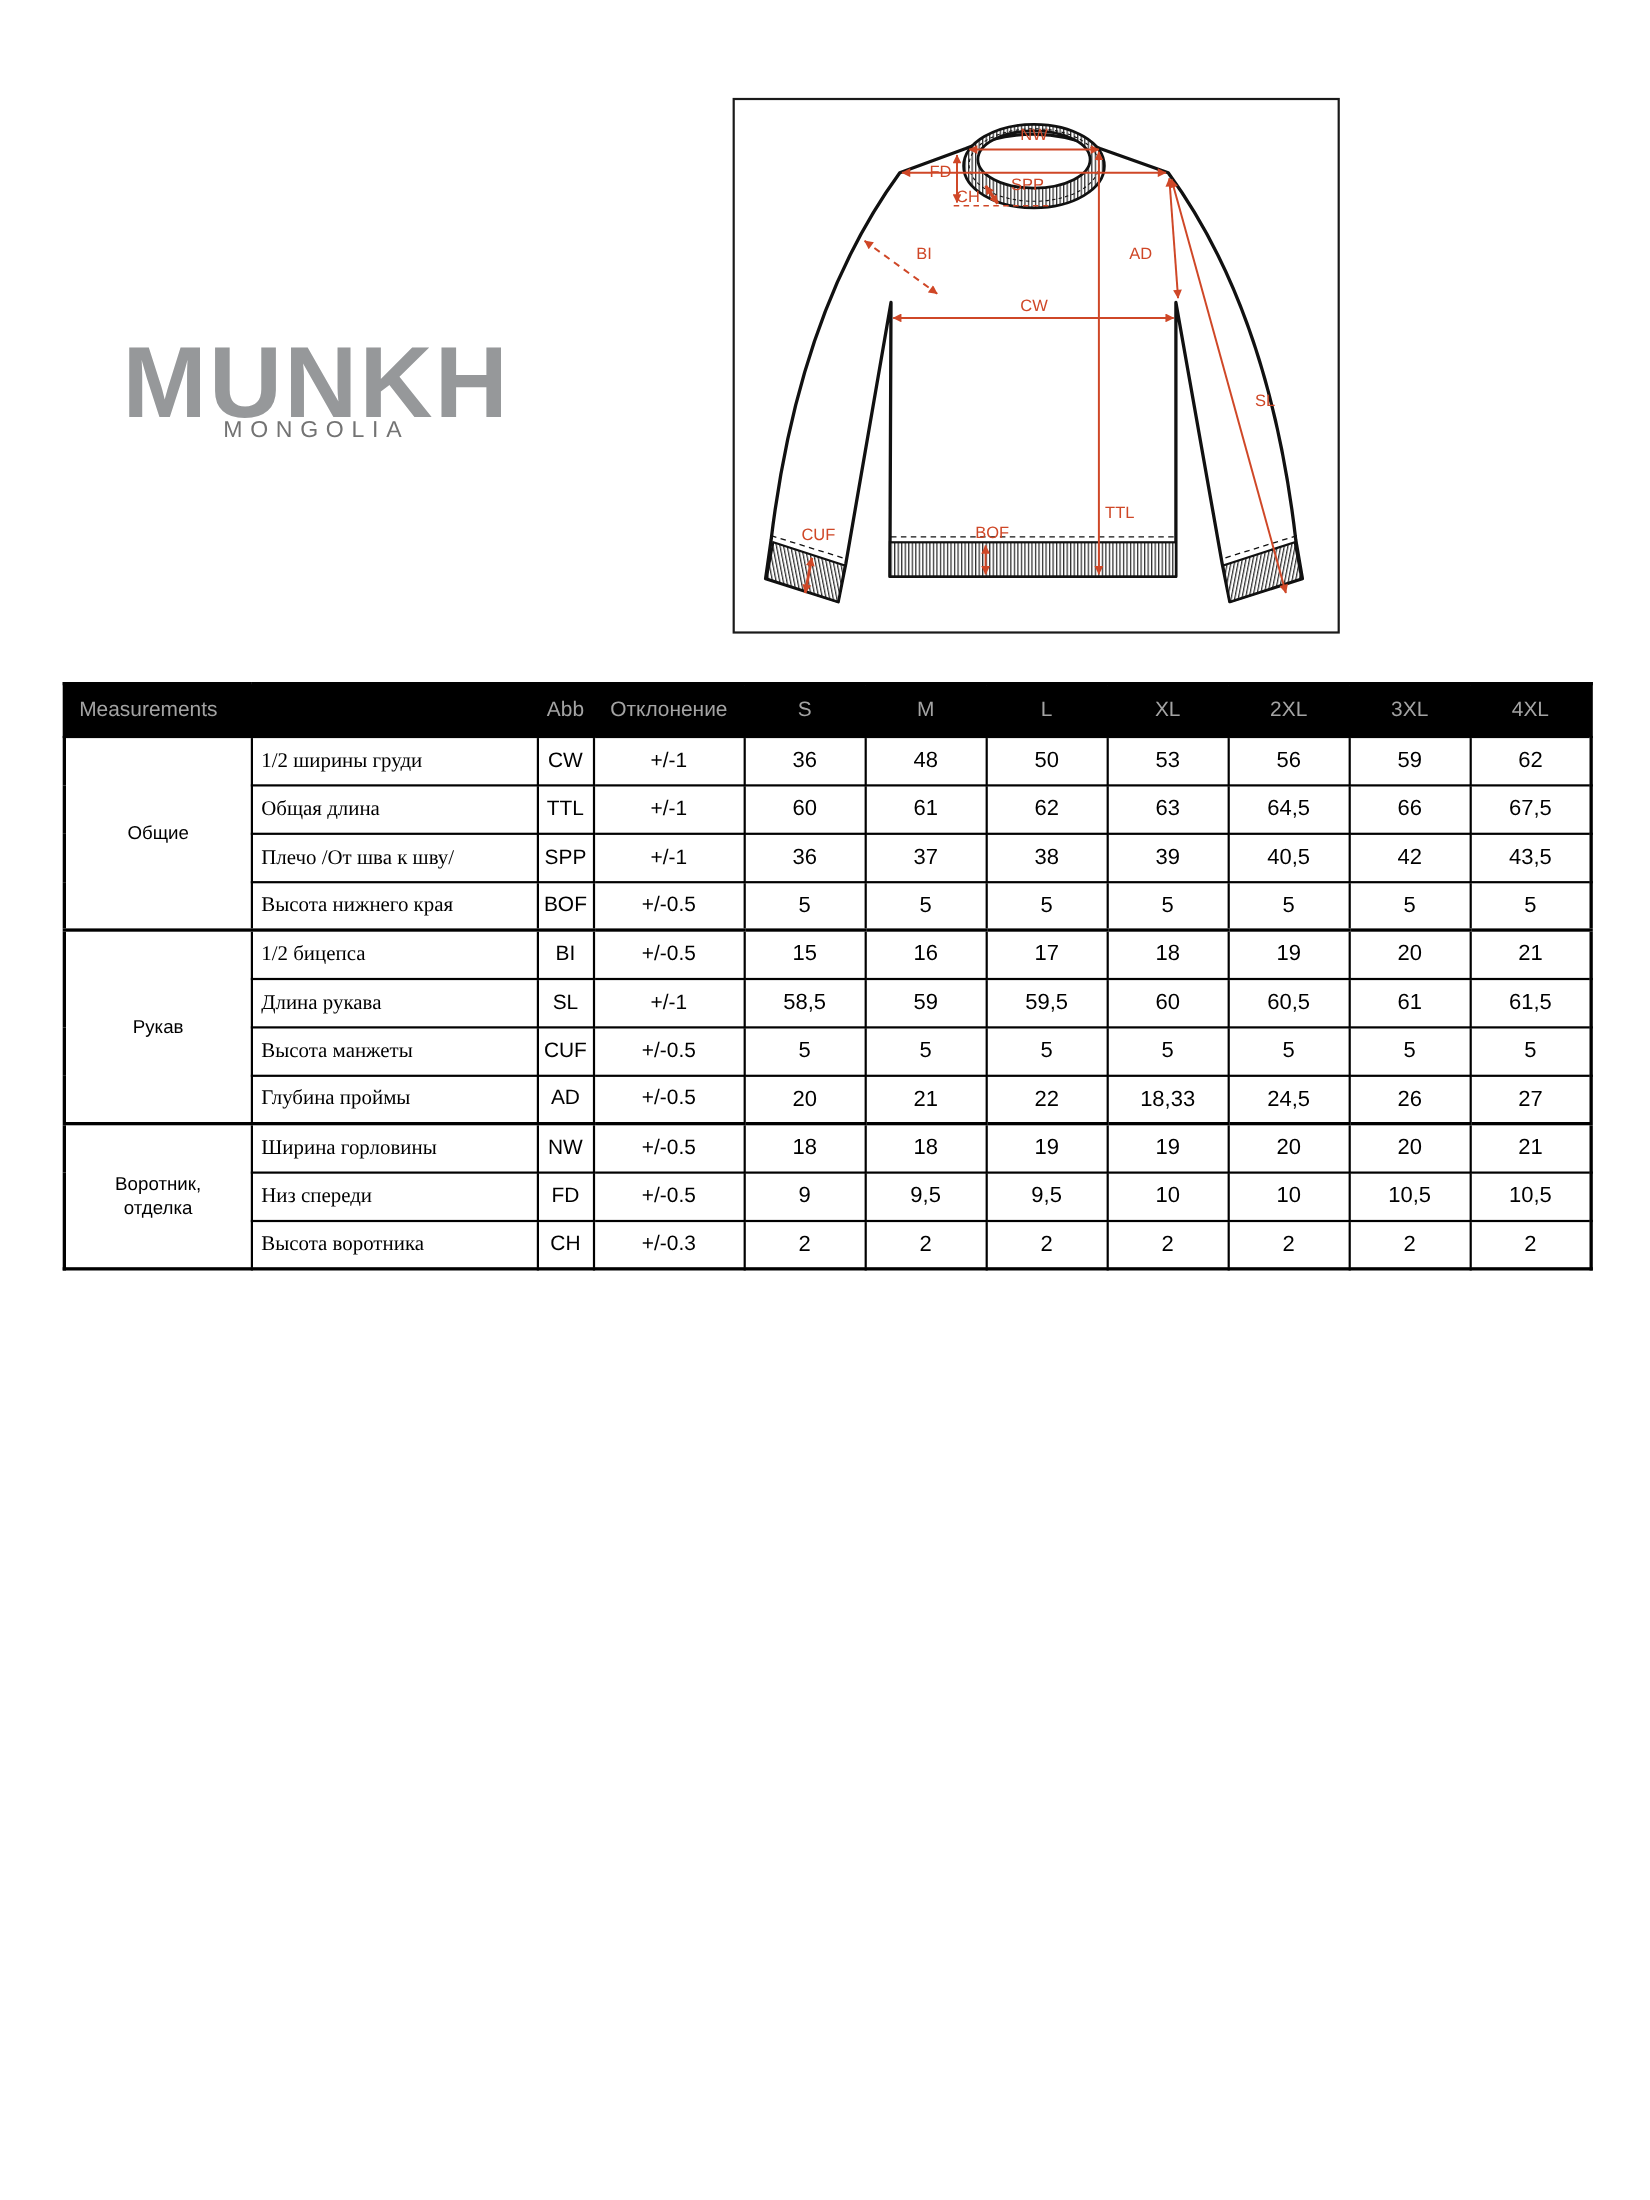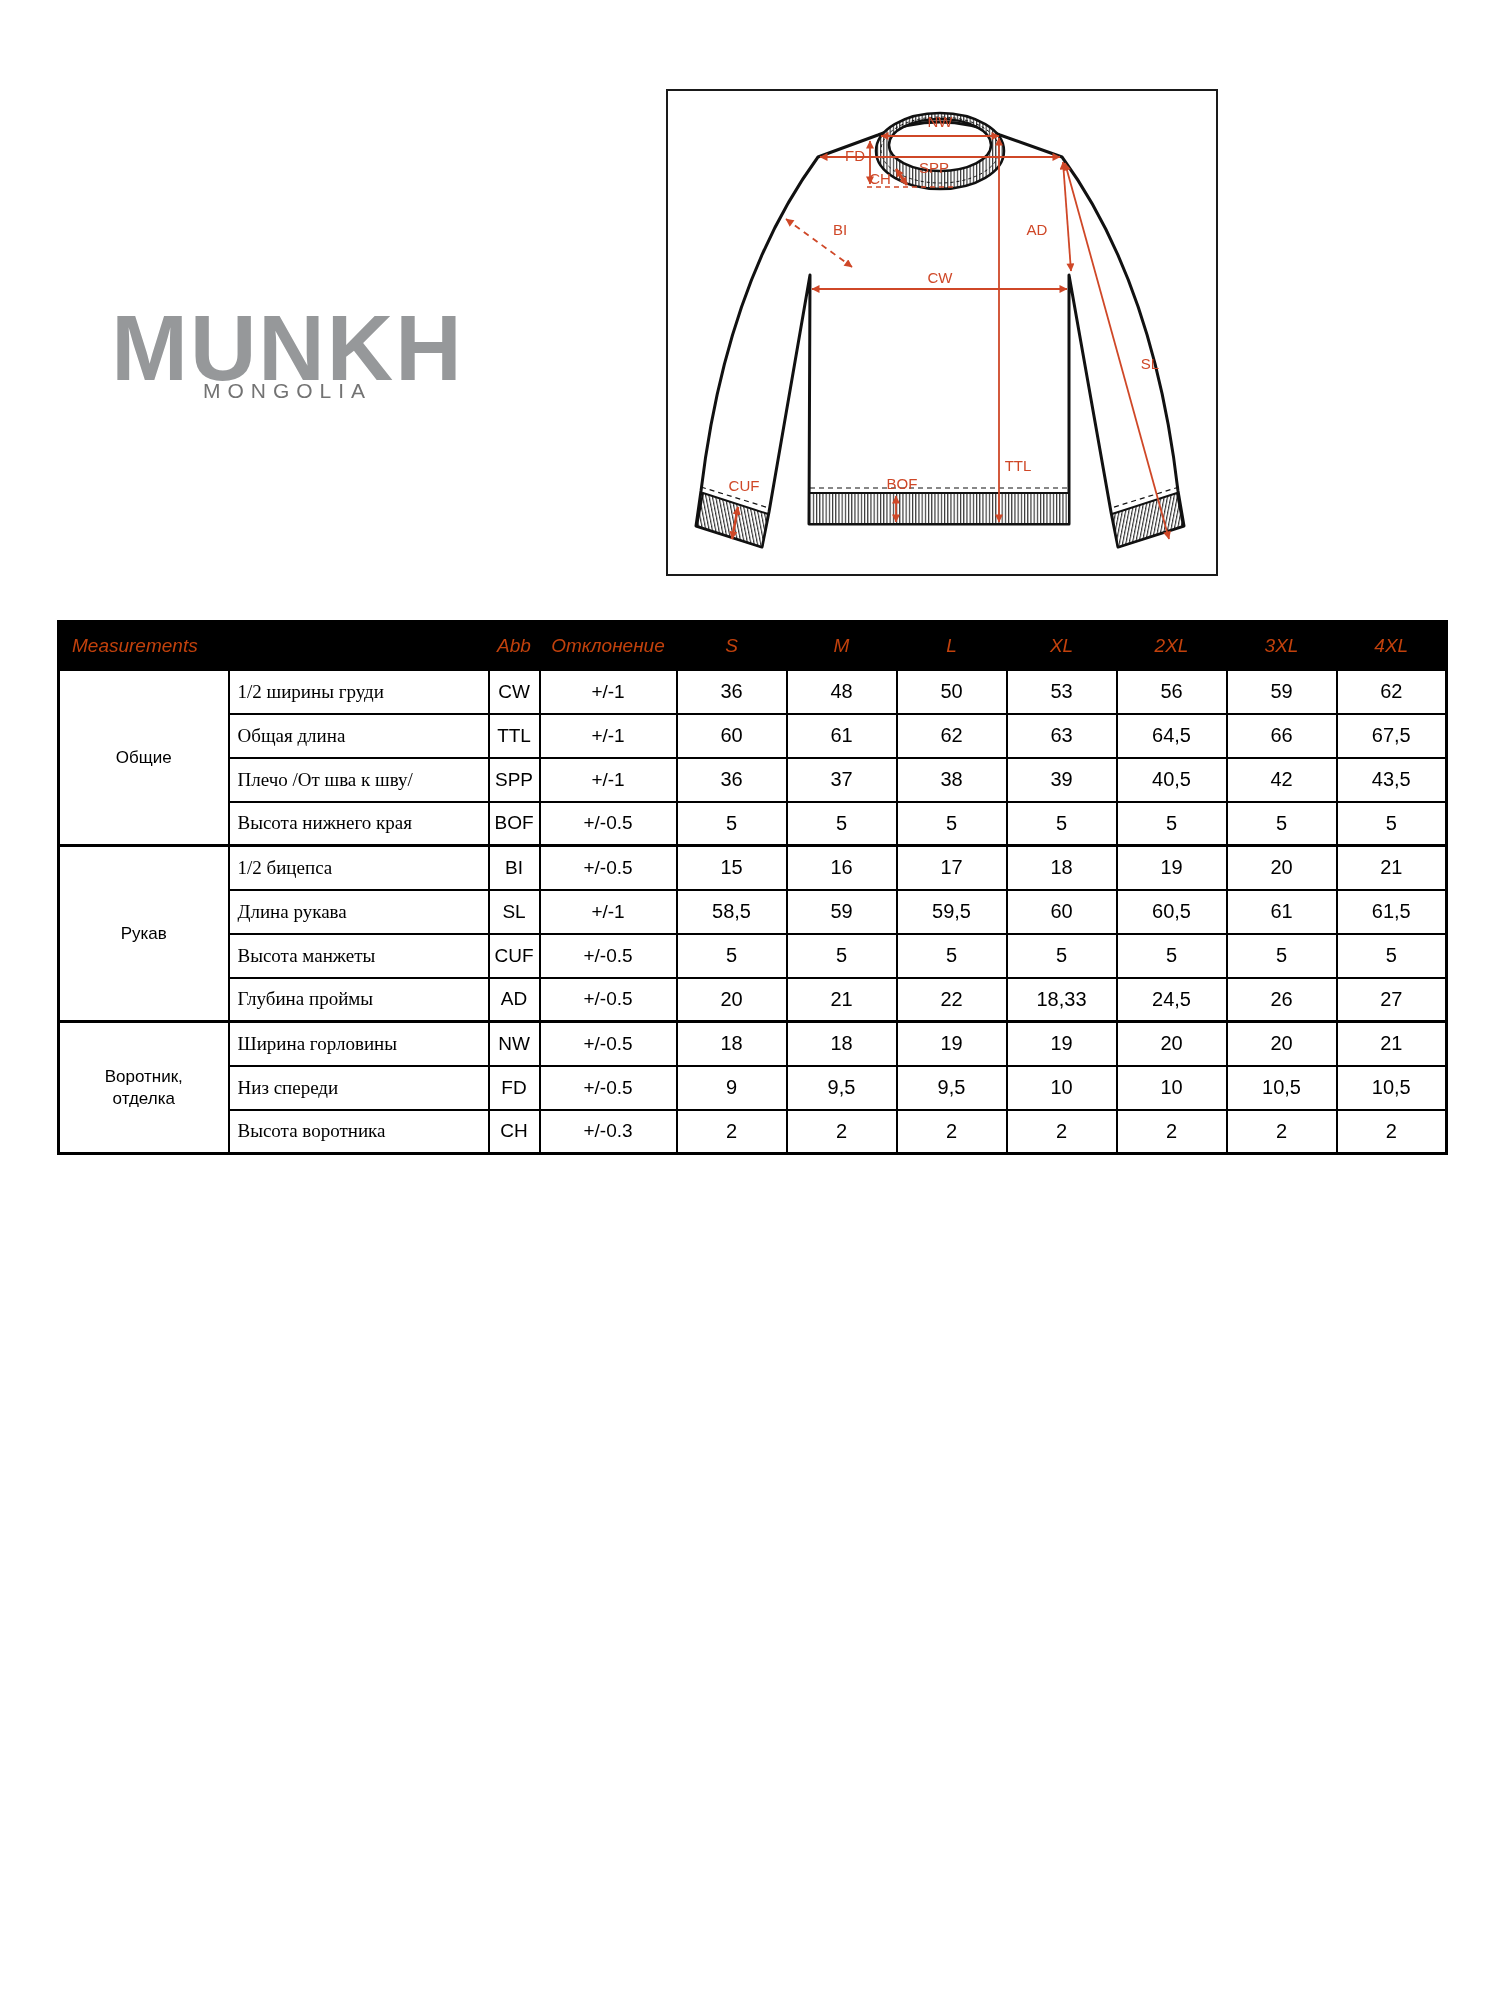--- a/index.html
+++ b/index.html
@@ -23,22 +23,22 @@
     border:2px solid #1a1a1a;box-sizing:border-box;background:#fff;
   }
   
   table.size-table{
     position:absolute;left:57px;top:620px;width:1386px;
     border-collapse:collapse;table-layout:fixed;
     border:3px solid #000;
   }
   .size-table th,.size-table td{border:2px solid #000;box-sizing:border-box;}
   .size-table thead th{
-    background:#000;color:#c2410c;font-weight:400;font-size:19px;
-    height:48px;text-align:center;padding:0;font-style:italic;
+    background:#000;color:#a3a3a3;font-weight:400;font-size:19px;
+    height:48px;text-align:center;padding:0;
   }
   .size-table thead th.h-meas{text-align:left;padding-left:12px;}
   .size-table tbody td{
     height:44px;font-size:20px;text-align:center;vertical-align:middle;
     padding:0;background:#fff;
   }
   .size-table td.name-cell{text-align:left;padding-left:8px;font-size:19px;font-family:Liberation Serif, serif;}
   .size-table td.group-cell{font-size:17px;line-height:1.25;padding:0 18px;}
   .size-table td.abb-cell{font-size:19px;}
   .size-table td.dev-cell{font-size:19px;}

